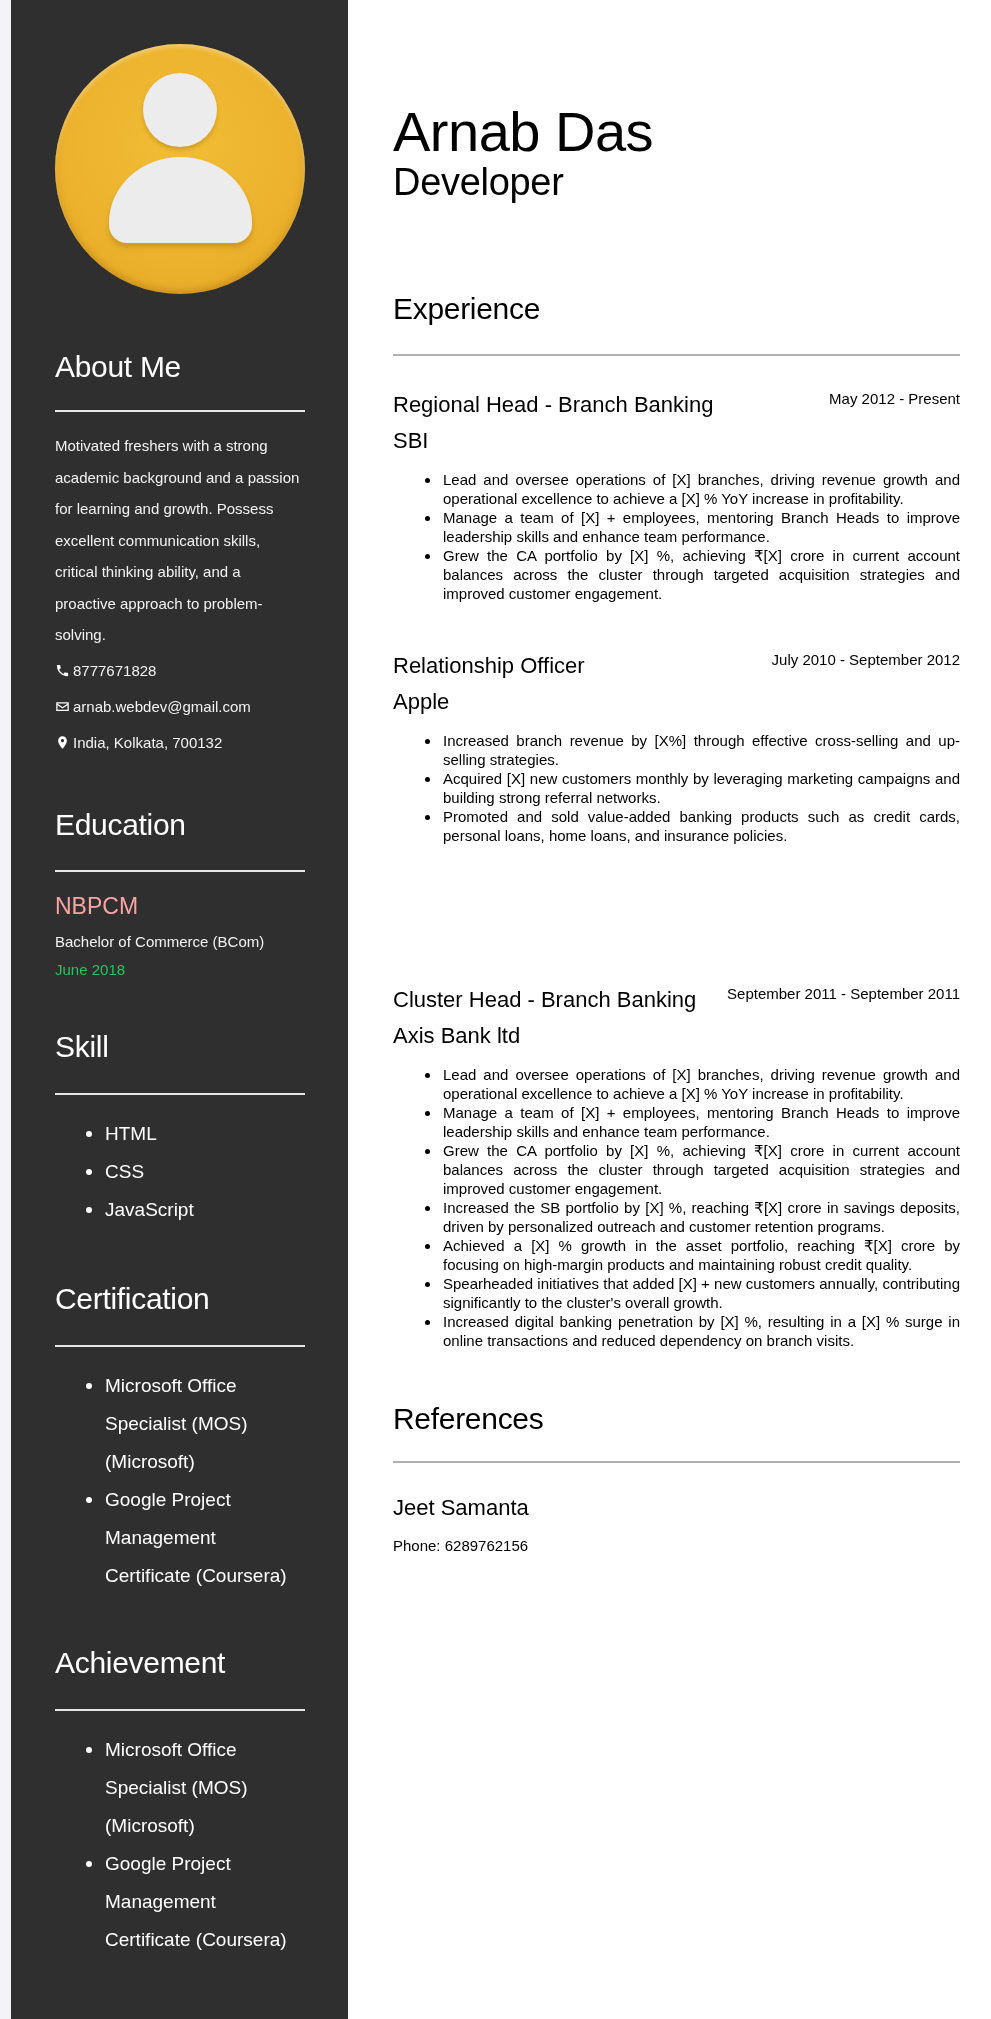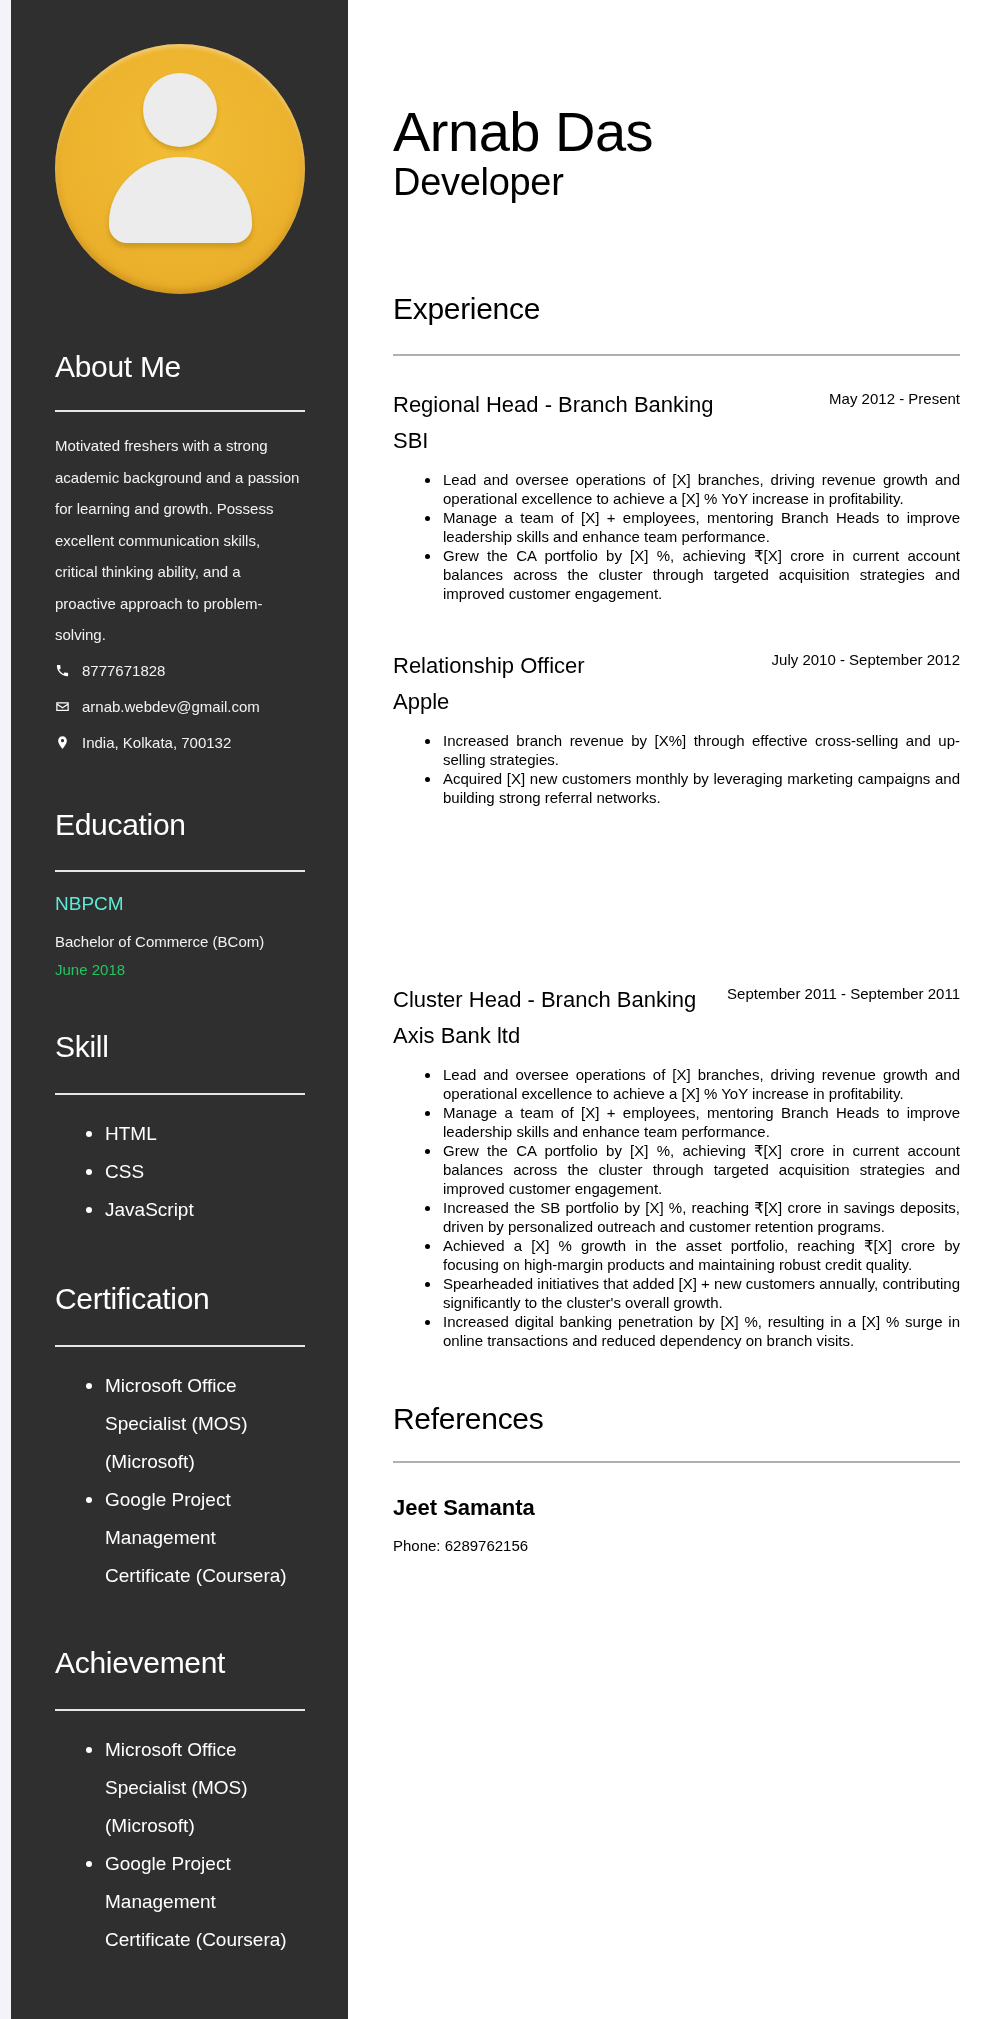--- a/index.html
+++ b/index.html
@@ -18,24 +18,24 @@
                   background: #ececec; box-shadow: 0 3px 4px rgba(150,100,0,0.35); }
   .avatar .body { position: absolute; left: 54px; top: 113px; width: 143px; height: 86px;
                   background: #ececec; border-radius: 72px 72px 18px 18px / 66px 66px 18px 18px;
                   box-shadow: 0 4px 5px rgba(150,100,0,0.35); }
 
   .s-heading { position: absolute; left: 0; font-size: 30px; font-weight: normal; color: #fff; letter-spacing: -0.3px; }
   .s-divider { position: absolute; left: 0; width: 250px; height: 2px; background: #e6e6e6; }
 
   .about-text { position: absolute; left: 0; top: 430px; width: 250px; font-size: 15px; line-height: 31.5px; color: #f2f2f2; }
 
-  .contact { position: absolute; left: 0; font-size: 15px; color: #f2f2f2; display: flex; align-items: center; gap: 12px; white-space: nowrap; }
+  .contact { position: absolute; left: 0; font-size: 15px; color: #f2f2f2; display: flex; align-items: center; gap: 3px; white-space: nowrap; }
   .contact svg { width: 15px; height: 15px; fill: #ffffff; }
 
-  .edu-school { position: absolute; left: 0; top: 893px; font-size: 19px; color: #5eead4; }
+  .edu-school { position: absolute; left: 0; top: 893px; font-size: 23px; color: #fca5a5; }
   .edu-degree { position: absolute; left: 0; top: 933px; font-size: 15px; color: #f2f2f2; }
   .edu-date { position: absolute; left: 0; top: 961px; font-size: 15px; color: #22c55e; }
 
   .s-list { position: absolute; left: 0; width: 260px; list-style: none; }
   .s-list li { position: relative; padding-left: 50px; font-size: 19px; line-height: 38px; color: #fff; }
   .s-list li::before { content: ""; position: absolute; left: 31px; top: 16px; width: 6px; height: 6px; border-radius: 50%; background: #fff; }
 
   .main { position: absolute; left: 393px; top: 0; width: 567px; }
   .name { position: absolute; left: 0; top: 100px; font-size: 56px; font-weight: normal; line-height: 64px; letter-spacing: -0.5px; white-space: nowrap; }
   .role { position: absolute; left: 0; top: 160px; font-size: 38px; line-height: 44px; letter-spacing: -0.3px; white-space: nowrap; }
@@ -44,21 +44,21 @@
   .m-divider { position: absolute; left: 0; width: 567px; height: 2px; background: #b0b0b0; }
 
   .job { position: absolute; left: 0; width: 567px; }
   .job-title { position: absolute; left: 0; top: 0; font-size: 22px; line-height: 28px; white-space: nowrap; }
   .job-date { position: absolute; right: 0; top: -2px; font-size: 15px; line-height: 20px; white-space: nowrap; }
   .job-company { position: absolute; left: 0; top: 36px; font-size: 22px; line-height: 28px; white-space: nowrap; }
   .job-bullets { position: absolute; left: 0; top: 79px; width: 567px; list-style: none; }
   .job-bullets li { position: relative; padding-left: 50px; font-size: 15px; line-height: 19px; text-align: justify; }
   .job-bullets li::before { content: ""; position: absolute; left: 32px; top: 8px; width: 5px; height: 5px; border-radius: 50%; background: #000; }
 
-  .ref-name { position: absolute; left: 0; top: 1494px; font-size: 22px; line-height: 28px; font-weight: bold; }
+  .ref-name { position: absolute; left: 0; top: 1494px; font-size: 22px; line-height: 28px; }
   .ref-phone { position: absolute; left: 0; top: 1536px; font-size: 15px; line-height: 20px; }
 </style>
 </head>
 <body>
 
 <div class="left-strip"></div>
 
 <aside class="sidebar">
   <div class="avatar">
     <div class="head"></div>
@@ -138,20 +138,21 @@
     </ul>
   </section>
 
   <section class="job" style="top:652px;">
     <div class="job-title">Relationship Officer</div>
     <div class="job-date">July 2010 - September 2012</div>
     <div class="job-company">Apple</div>
     <ul class="job-bullets">
       <li>Increased branch revenue by [X%] through effective cross-selling and up-selling strategies.</li>
       <li>Acquired [X] new customers monthly by leveraging marketing campaigns and building strong referral networks.</li>
+      <li>Promoted and sold value-added banking products such as credit cards, personal loans, home loans, and insurance policies.</li>
     </ul>
   </section>
 
   <section class="job" style="top:986px;">
     <div class="job-title">Cluster Head - Branch Banking</div>
     <div class="job-date">September 2011 - September 2011</div>
     <div class="job-company">Axis Bank ltd</div>
     <ul class="job-bullets">
       <li>Lead and oversee operations of [X] branches, driving revenue growth and operational excellence to achieve a [X] % YoY increase in profitability.</li>
       <li>Manage a team of [X] + employees, mentoring Branch Heads to improve leadership skills and enhance team performance.</li>

